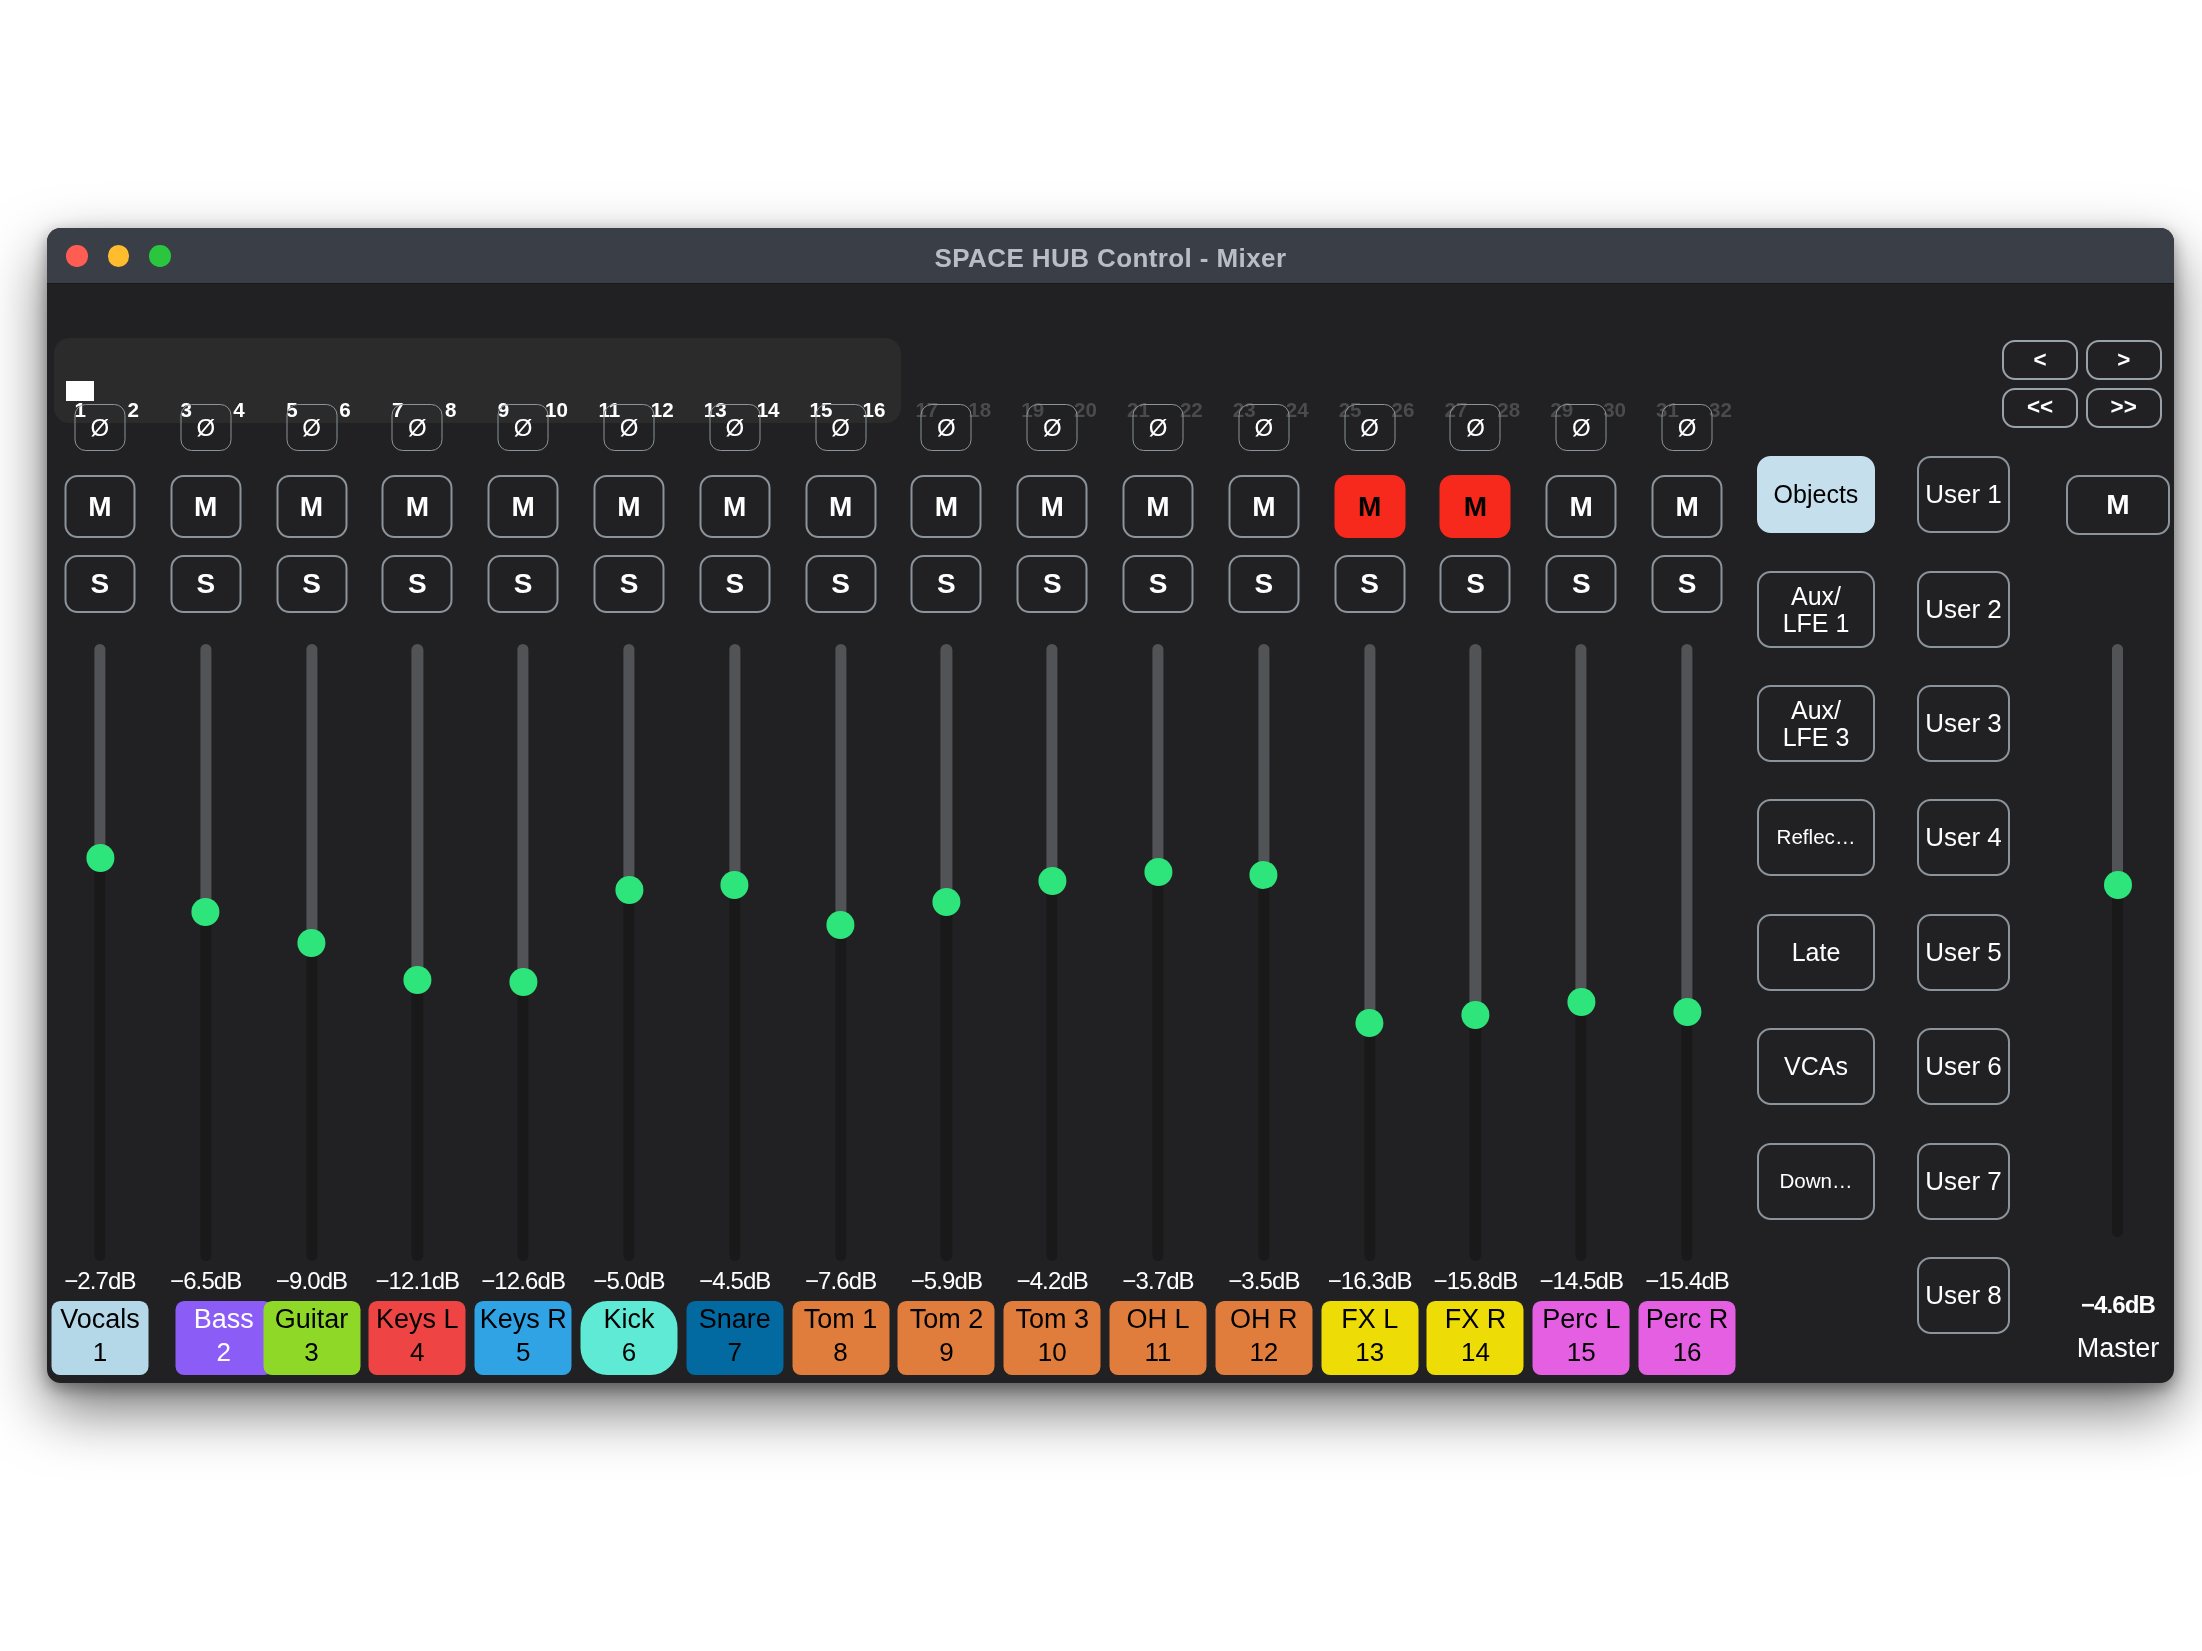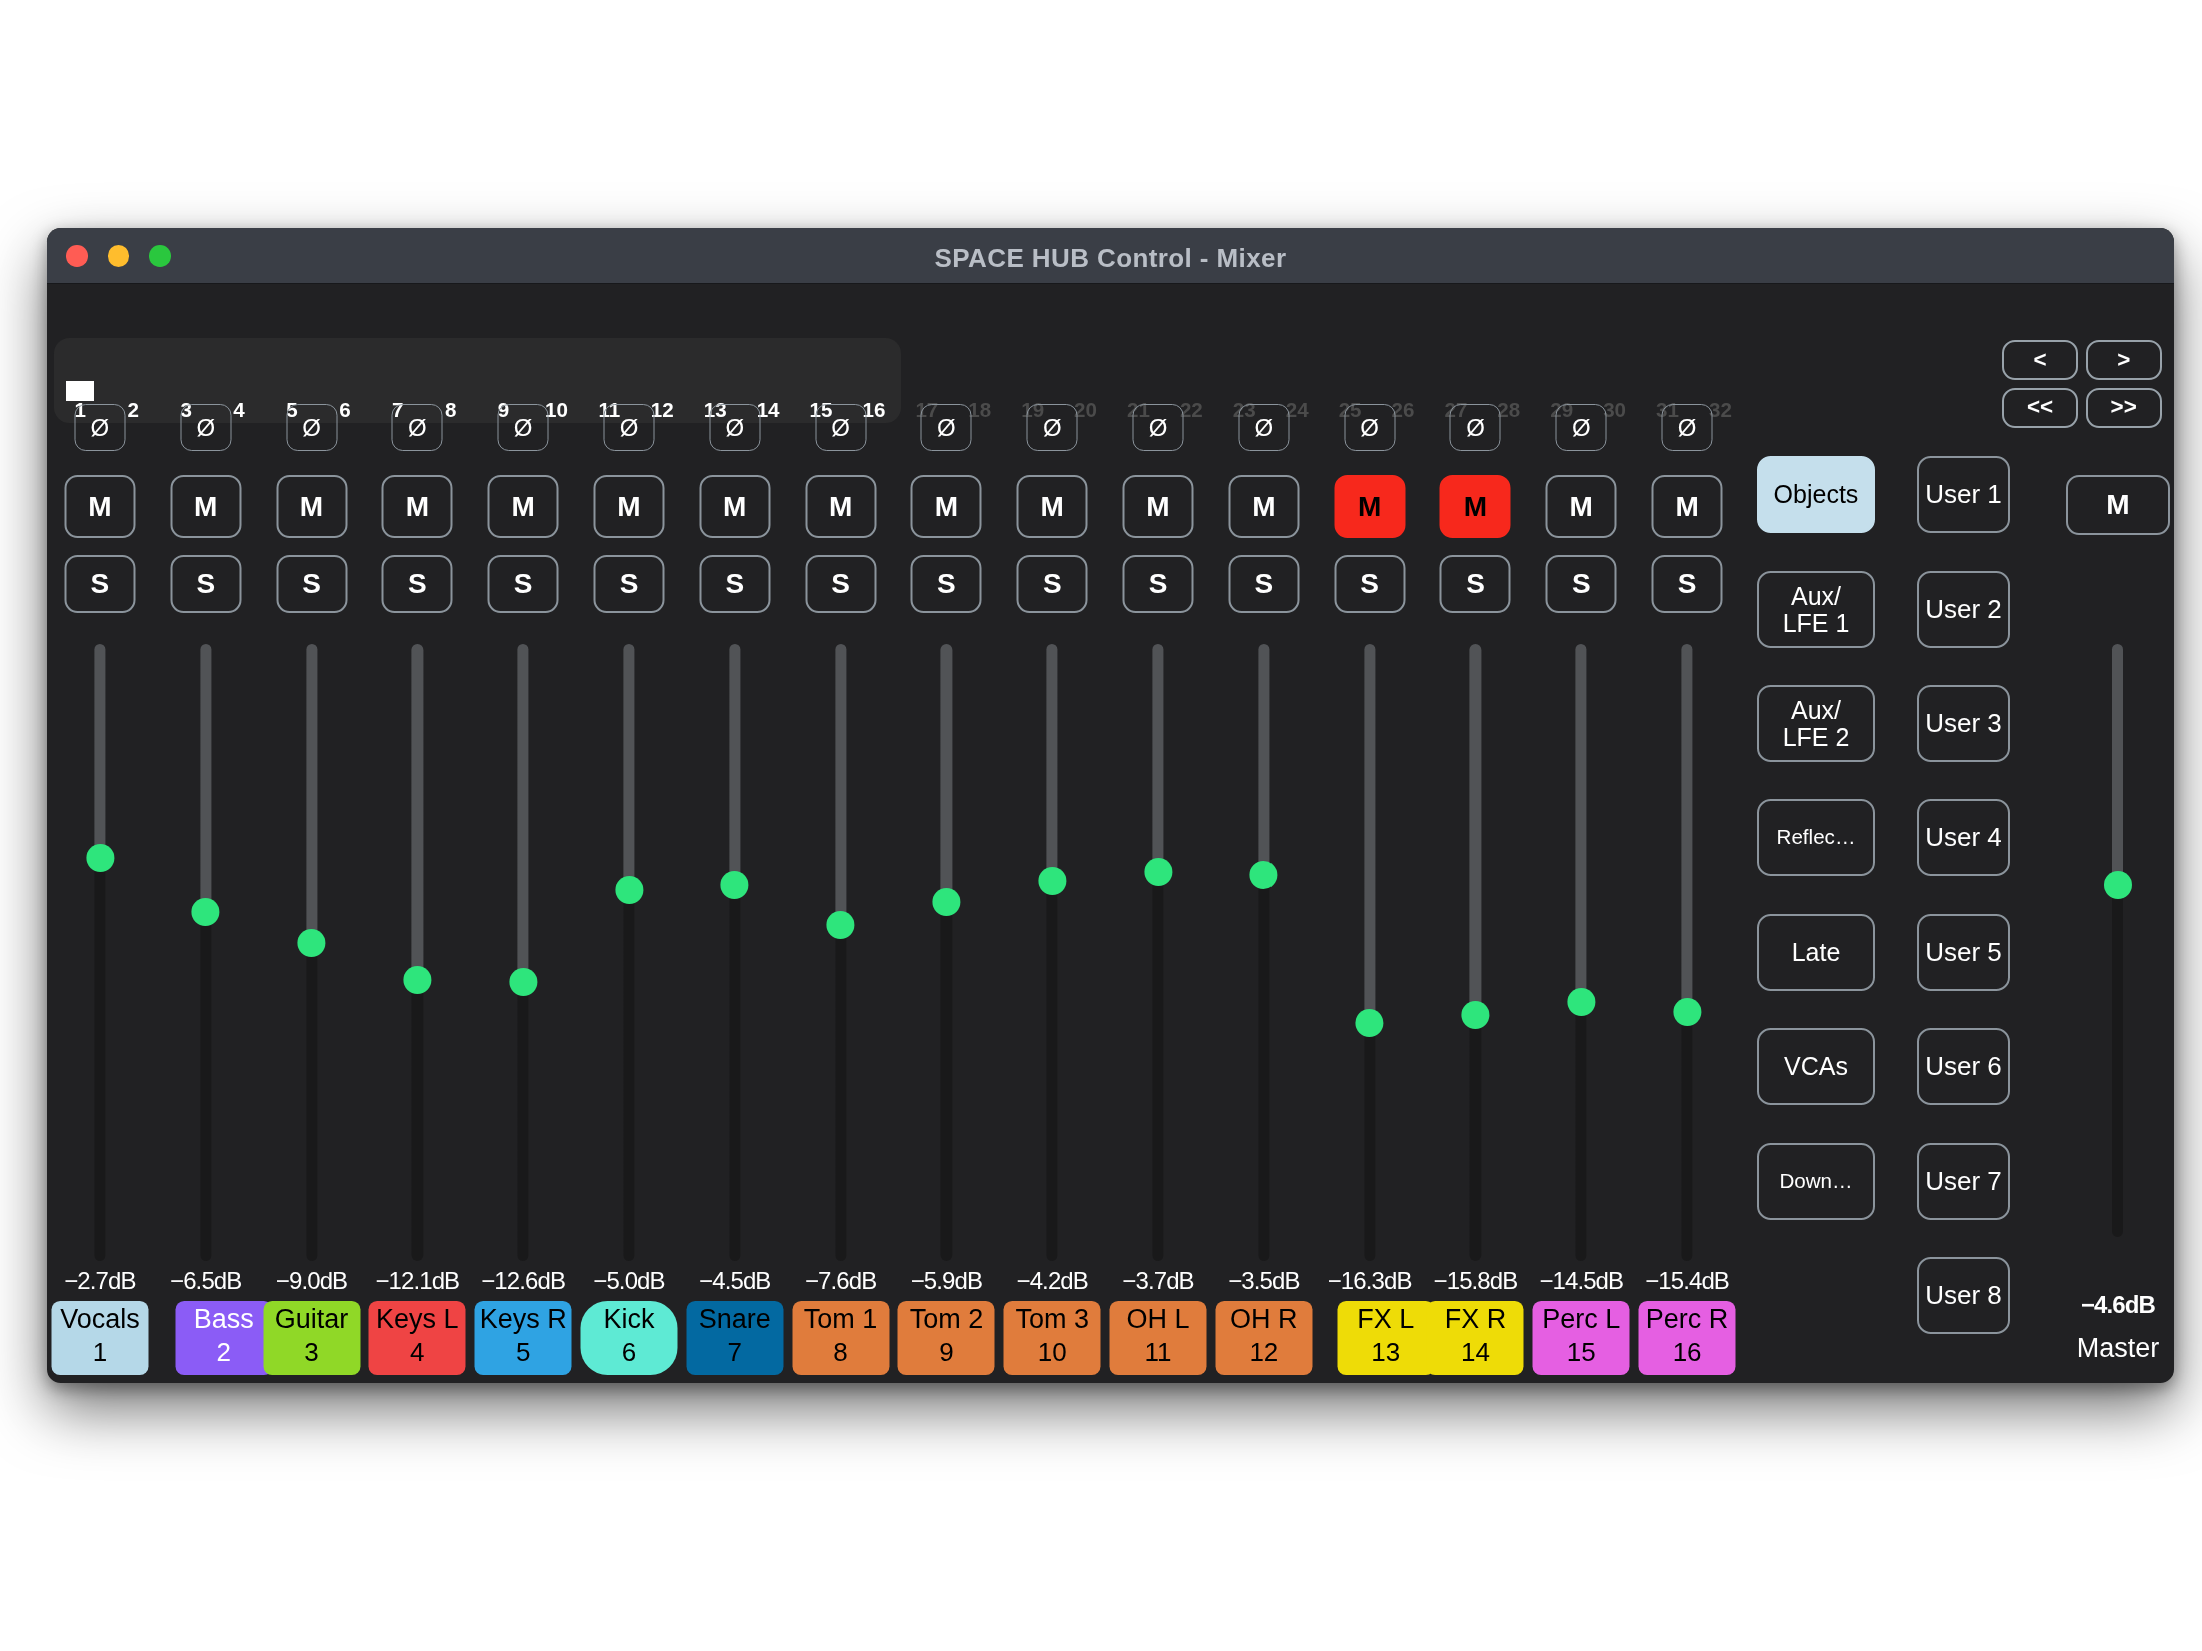--- a/index.html
+++ b/index.html
@@ -310,21 +310,21 @@
       </div>
 
       <div class="channel">
         <button class="btn phase">Ø</button>
         <button class="btn mute muted">M</button>
         <button class="btn solo">S</button>
         <div class="track" style="background: linear-gradient(rgb(81, 83, 86) 0%, rgb(81, 83, 86) 61.5%, rgb(25, 25, 26) 61.5%, rgb(25, 25, 26) 100%);">
             <div class="thumb" style="top: 61.5%;"></div>
           </div>
         <div class="db">−16.3dB</div>
-        <div class="chlabel" style="background: rgb(238, 220, 7); color: rgb(0, 0, 0); margin-left: 16px;">
+        <div class="chlabel" style="background: rgb(238, 220, 7); color: rgb(0, 0, 0);">
           <div class="chname">FX L</div>
           <div class="chnum">13</div>
         </div>
       </div>
 
       <div class="channel">
         <button class="btn phase">Ø</button>
         <button class="btn mute muted">M</button>
         <button class="btn solo">S</button>
         <div class="track" style="background: linear-gradient(rgb(81, 83, 86) 0%, rgb(81, 83, 86) 60.2%, rgb(25, 25, 26) 60.2%, rgb(25, 25, 26) 100%);">
@@ -370,21 +370,21 @@
     <button class="bus active" style="top:172px">
       <span>Objects</span>
         <span></span>
       </button>
     <button class="bus" style="top:287px">
       <span>Aux/</span>
         <span>LFE 1</span>
       </button>
     <button class="bus" style="top:401px">
       <span>Aux/</span>
-        <span>LFE 2</span>
+        <span>LFE 3</span>
       </button>
     <button class="bus small" style="top:515px">
       <span>Reflec…</span>
         <span></span>
       </button>
     <button class="bus" style="top:630px">
       <span>Late</span>
         <span></span>
       </button>
     <button class="bus" style="top:744px">

